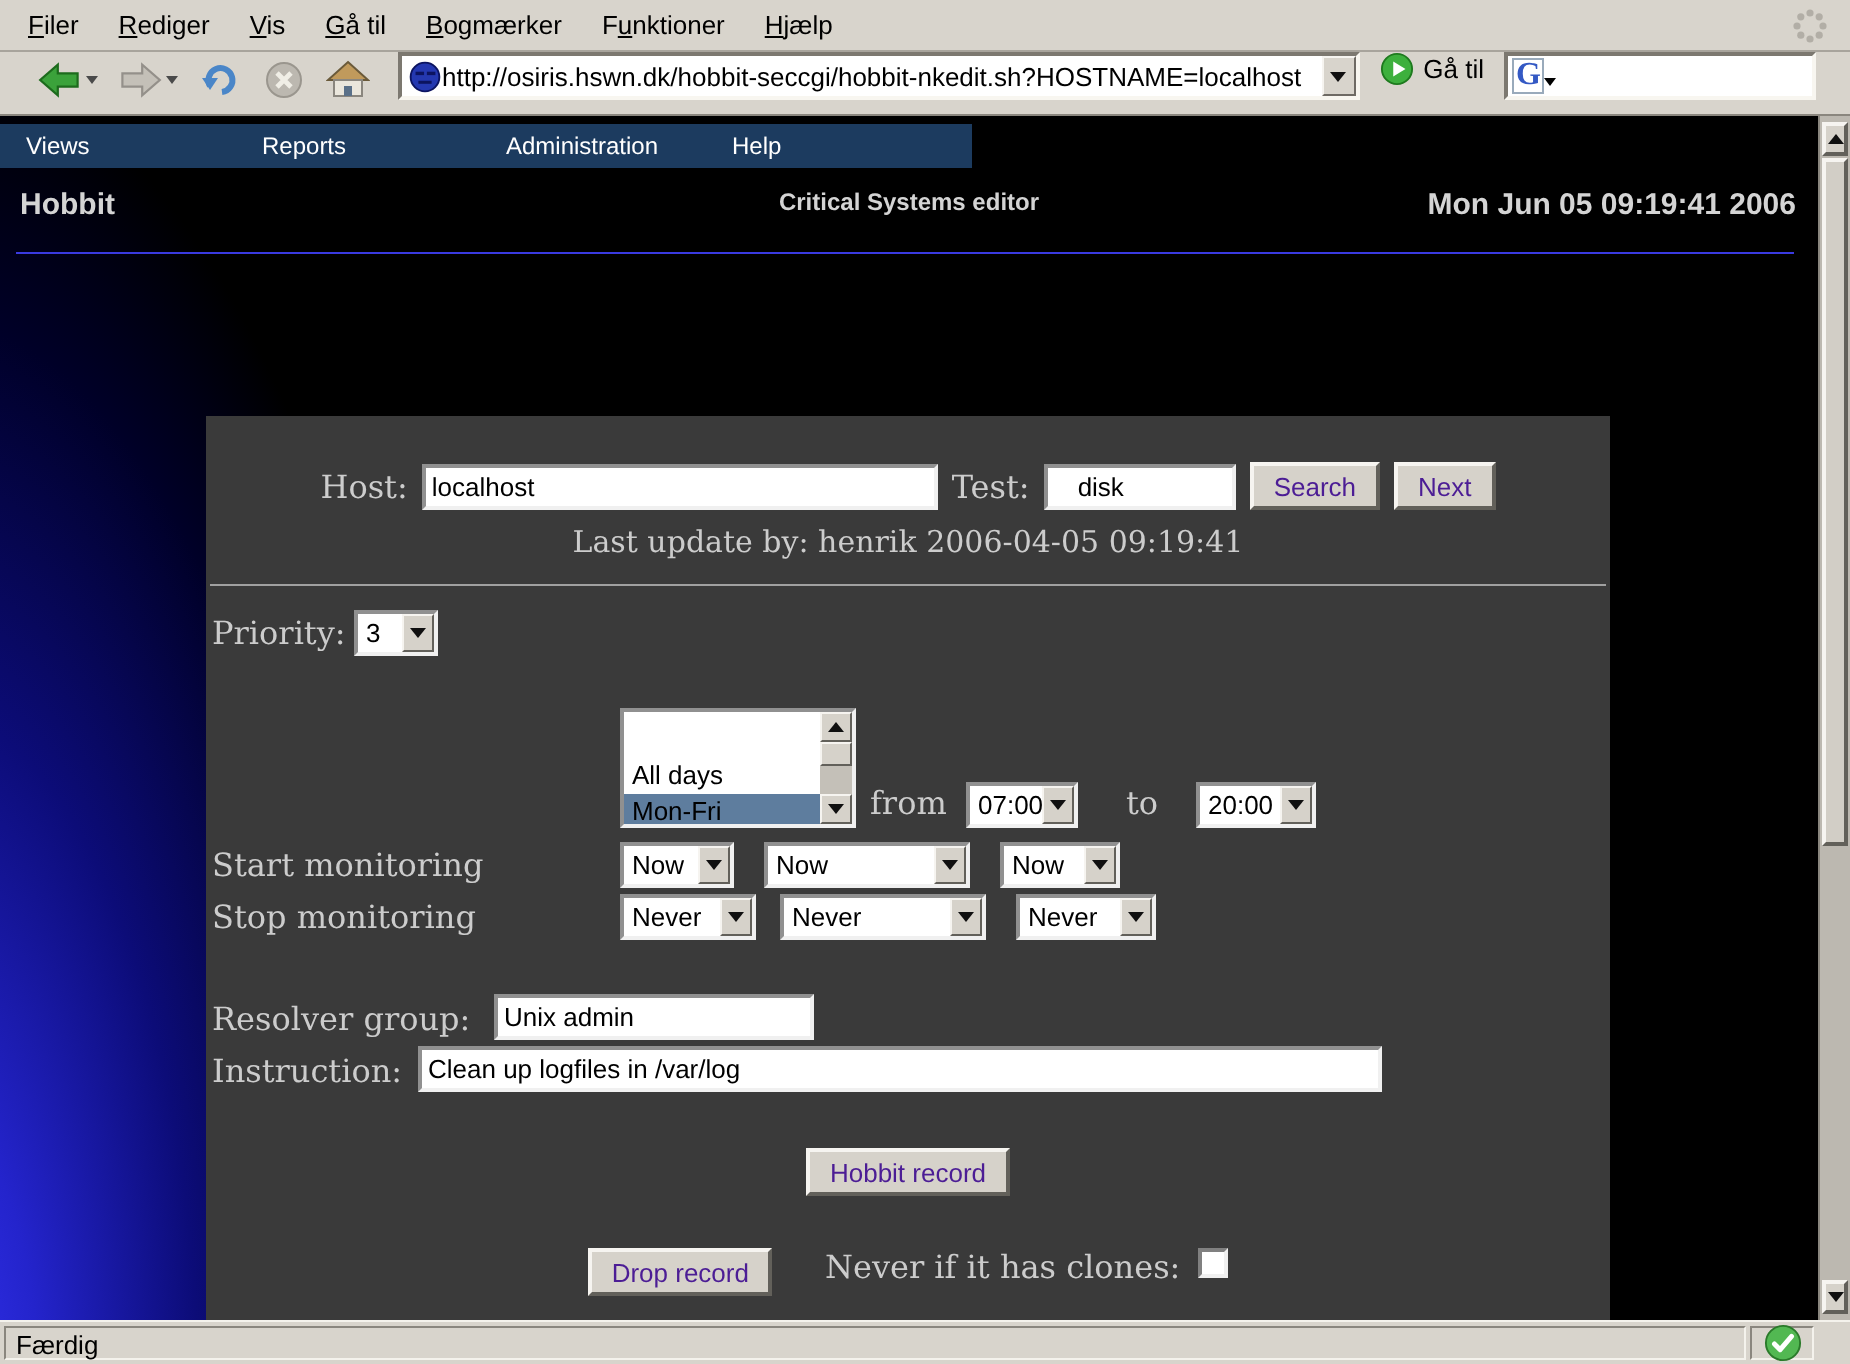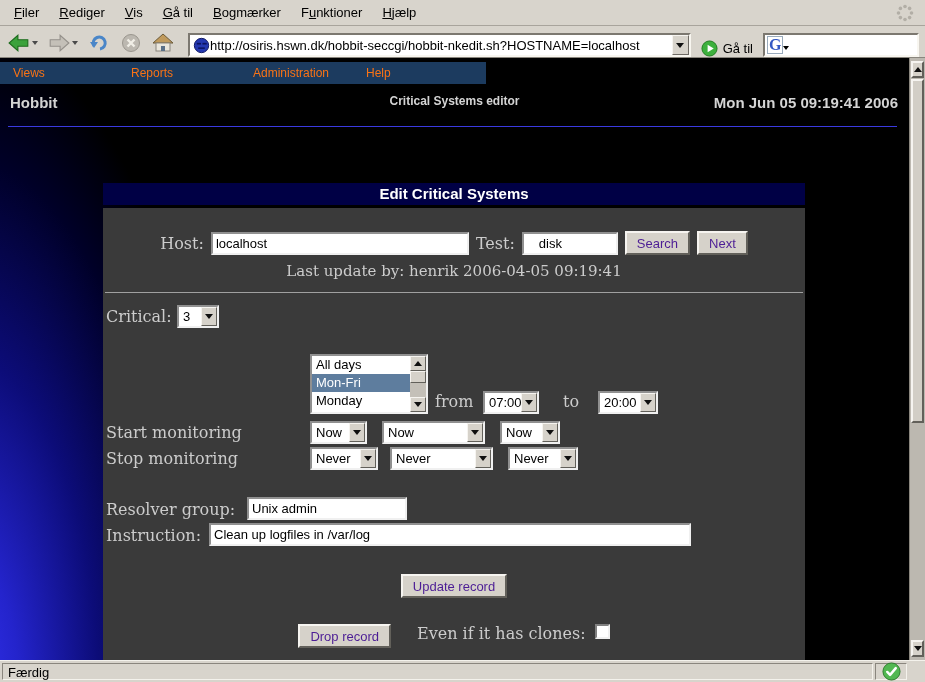--- a/index.html
+++ b/index.html
@@ -8,21 +8,21 @@
   .window { position:relative; width:925px; height:682px; overflow:hidden; background:#d8d4cc; }
 
   
   .menubar { height:26px; background:#d8d4cc; border-bottom:1px solid #a8a49c;
              display:flex; align-items:center; padding:0 4px; }
   .menu-item { font-size:13px; color:#000; padding:3px 10px; cursor:default; }
   .menu-item u { text-decoration:underline; }
   .throbber { margin-left:auto; margin-right:6px; width:20px; height:20px; }
 
   .toolbar { height:32px; background:#d8d4cc; border-bottom:1px solid #8a867e;
-             display:flex; align-items:flex-end; padding:0 4px; gap:2px; }
+             display:flex; align-items:flex-start; padding:0 15px; gap:2px; }
   .tb-btn { display:flex; align-items:center; gap:1px; padding:2px 3px; border:1px solid transparent; }
   .caret-down { width:0; height:0; border-left:3px solid transparent; border-right:3px solid transparent;
                 border-top:4px solid #4a4a4a; margin-left:1px; }
   .addressbar { flex:1; height:24px; margin-left:8px; background:#fff;
                 border:2px solid; border-color:#7c7870 #f8f6f0 #f8f6f0 #7c7870;
                 display:flex; align-items:center; padding-left:3px; }
   .addressbar input { flex:1; border:none; outline:none; font-size:13px; height:18px;
                       font-family:"Liberation Sans",sans-serif; color:#000; background:#fff; min-width:0; }
   .addr-drop { width:17px; height:20px; background:#d8d4cc;
                border:1px solid; border-color:#f6f4f0 #6e6a64 #6e6a64 #f6f4f0;
@@ -37,21 +37,21 @@
   .searchbox .caret-down { border-top-color:#000; margin:6px 2px 0 0; }
   .searchbox input { flex:1; border:none; outline:none; height:16px; background:#fff; min-width:0; }
 
   
   .content-row { display:flex; height:602px; }
   .viewport { position:relative; width:909px; height:602px; overflow:hidden; background-color:#000;
     background-image: radial-gradient(ellipse 330px 820px at -40px 640px,
       #3434f4 0%, #2424cc 18%, #0c0c78 42%, #000028 66%, #000 82%); }
 
   .nav-bar { position:absolute; top:4px; left:0; width:486px; height:22px; background:#1c3b5f; }
-  .nav-item { position:absolute; top:4px; font-size:12px; color:#f97316; }
+  .nav-item { position:absolute; top:4px; font-size:12px; color:#ffffff; }
 
   .page-header { position:absolute; top:36px; left:0; right:0; height:20px; }
   .hdr-app   { position:absolute; left:10px;  font-size:15px; font-weight:bold; color:#d4d4d4; }
   .hdr-title { position:absolute; left:0; right:0; text-align:center; font-size:12px; font-weight:bold; color:#d4d4d4; }
   .hdr-date  { position:absolute; right:11px; font-size:15px; font-weight:bold; color:#d4d4d4; }
   .header-rule { position:absolute; top:68px; left:8px; right:12px; border-top:1px solid #3a3ae0; }
 
   .panel-title { position:absolute; top:125px; left:103px; width:702px; height:22px; background:#000045;
                  color:#fff; font-size:15px; font-weight:bold; text-align:center; line-height:22px; }
   .panel-body { position:absolute; top:150px; left:103px; width:702px; height:452px; background:#3a3a3a; }
@@ -73,23 +73,23 @@
   .sel-arrow { width:0; height:0; border-left:4px solid transparent; border-right:4px solid transparent;
                border-top:5px solid #101010; }
 
   .row-host { position:absolute; top:23px; left:0; right:0; display:flex; justify-content:center;
               align-items:center; gap:7px; }
   .last-update { position:absolute; top:54px; left:0; right:0; text-align:center; }
   .panel-hr { position:absolute; top:84px; left:2px; right:2px; border-top:1px solid #a0a0a0; }
 
   .listbox { position:absolute; left:207px; top:146px; width:118px; height:60px; background:#fff;
              border:2px solid; border-color:#909090 #f0f0f0 #f0f0f0 #909090; display:flex; }
-  .lb-opts { flex:1; overflow:hidden; }
+  .lb-opts { flex:1; overflow:hidden;margin-top:23px; }
   .lb-opt { height:18px; font-size:13px; color:#000; padding:1px 0 0 4px; white-space:nowrap; }
-  .lb-opt.selected { background:#5e7d9e; color:#ffffff; }
+  .lb-opt.selected { background:#5e7d9e; color:#000000; }
   .lb-sb { width:16px; background:#c4c0b8; display:flex; flex-direction:column; }
   .lb-btn { height:15px; background:#d6d2ca; border:1px solid; border-color:#f6f4f0 #62605a #62605a #f6f4f0;
             display:flex; align-items:center; justify-content:center; }
   .lb-thumb { height:12px; background:#d6d2ca; border:1px solid; border-color:#f6f4f0 #62605a #62605a #f6f4f0; }
   .tri-up { width:0; height:0; border-left:4px solid transparent; border-right:4px solid transparent;
             border-bottom:5px solid #101010; }
   .tri-down { width:0; height:0; border-left:4px solid transparent; border-right:4px solid transparent;
               border-top:5px solid #101010; }
 
   .abs { position:absolute; }
@@ -213,38 +213,37 @@
         <span class="nav-item" style="left:366px">Help</span>
       </div>
 
       <div class="page-header">
         <span class="hdr-app">Hobbit</span>
         <span class="hdr-title">Critical Systems editor</span>
         <span class="hdr-date">Mon Jun 05 09:19:41 2006</span>
       </div>
       <div class="header-rule"></div>
 
-      <div class="panel-title">Edit Critical Systems</div>
 
       <div class="panel-body">
 
         <div class="row-host">
           <span class="lbl">Host:</span>
           <input class="tin" style="width: 258px;" type="text" value="localhost">
           <span class="lbl">Test:</span>
           <input class="tin" style="width: 96px; padding-left: 15px;" type="text" value="disk">
           <button class="btn">Search</button>
           <button class="btn">Next</button>
         </div>
 
         <div class="last-update small-lbl">Last update by: henrik 2006-04-05 09:19:41</div>
 
         <div class="panel-hr"></div>
 
-        <span class="lbl abs" style="left:3px; top:99px">Critical:</span>
+        <span class="lbl abs" style="left:3px; top:99px">Priority:</span>
         <span class="sel" style="left:74px; top:97px; width:42px">
           <span class="sel-val">3</span>
           <span class="sel-btn">
               <span class="sel-arrow"></span>
             </span>
         </span>
 
         <div class="listbox">
           <div class="lb-opts">
             <div class="lb-opt">All days</div>
@@ -316,26 +315,26 @@
             </span>
         </span>
 
         <span class="lbl abs" style="left:3px; top:292px">Resolver group:</span>
         <input class="tin abs" style="left: 144px; top: 289px; width: 160px;" type="text" value="Unix admin">
 
         <span class="lbl abs" style="left:3px; top:318px">Instruction:</span>
         <input class="tin abs" style="left: 106px; top: 315px; width: 482px;" type="text" value="Clean up logfiles in /var/log">
 
         <div class="row-update">
-          <button class="btn">Update record</button>
+          <button class="btn">Hobbit record</button>
         </div>
 
         <div class="row-drop">
           <button class="btn">Drop record</button>
-          <span class="lbl" style="margin-left:26px">Even if it has clones:</span>
+          <span class="lbl" style="margin-left:26px">Never if it has clones:</span>
           <span class="checkbox" style="margin-left:9px"></span>
         </div>
 
       </div>
     </div>
 
     <div class="scrollbar">
       <div class="sb-btn" style="top:3px">
           <span class="tri-up"></span>
         </div>

